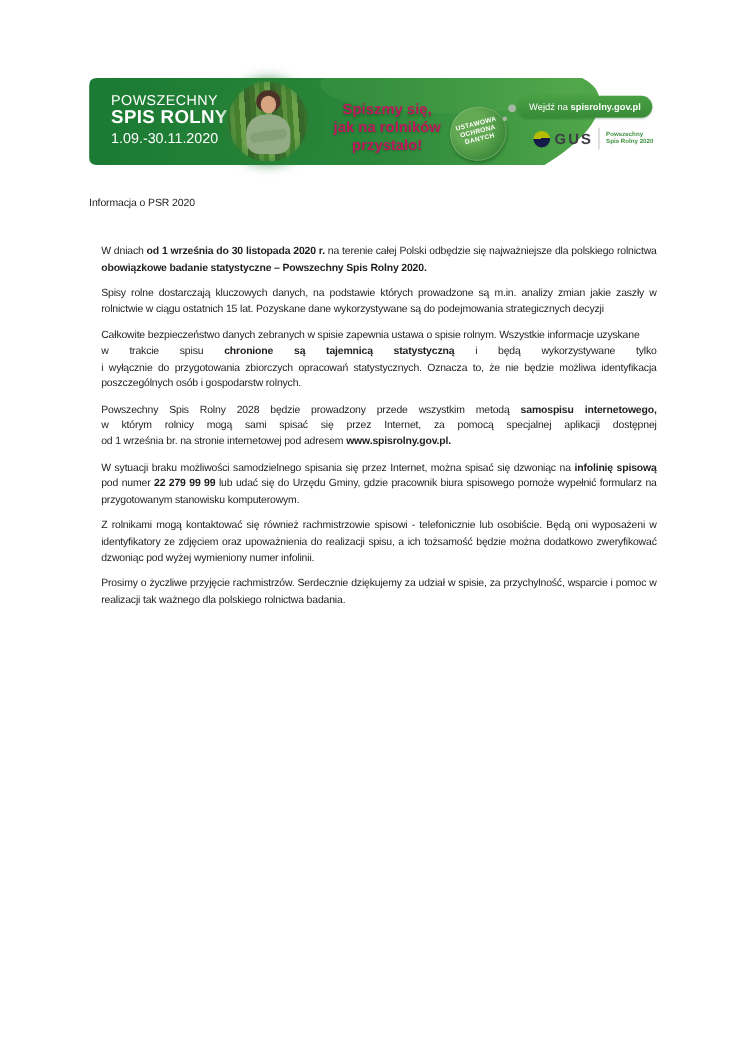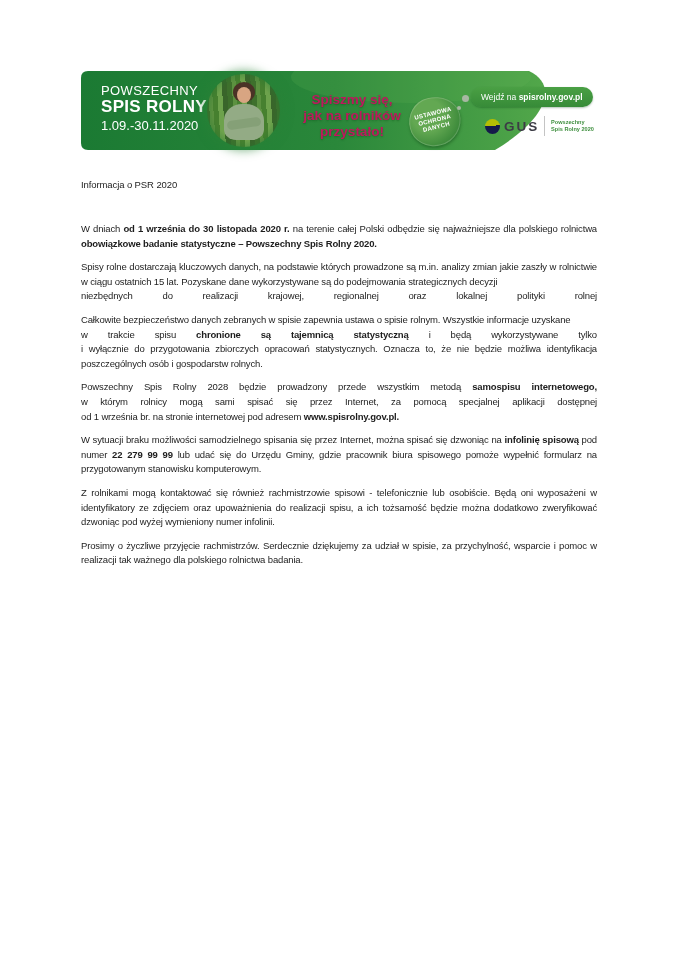--- a/index.html
+++ b/index.html
@@ -63,21 +63,21 @@
     background:linear-gradient(175deg,#b4bd04 0 46%,#151a4a 46% 100%);
     margin-right:4px;
   }
   .gus-acr{font-size:13.5px;font-weight:600;color:#3c3c45;letter-spacing:2px;}
   .gus-div{width:1px;height:20px;background:#c4c4c4;margin:0 6px 0 5px;}
   .gus-cap{color:#3f8f3f;font-size:7px;line-height:8px;font-weight:600;transform:scale(.8);transform-origin:left center;white-space:nowrap;}
 
   
   .content{position:absolute;left:81px;top:179px;width:516px;}
   .doc-heading{font-size:9.5px;font-weight:400;margin:0 0 32px 0;letter-spacing:-.1px;}
-  .doc-paragraphs p{margin:0 0 9px 0;font-size:9.5px;line-height:14.6px;letter-spacing:-.15px;}
+  .doc-paragraphs p{margin:0 0 9px 11px;font-size:9.5px;line-height:14.6px;letter-spacing:-.15px;}
   .blk{display:block;text-align:justify;}
   .blk.stretch{text-align-last:justify;}
   .doc-paragraphs b{font-weight:700;}
 </style>
 </head>
 <body>
 
 <div class="page">
 
   <div class="banner">
@@ -139,21 +139,20 @@
   </div>
 
   <div class="content">
     <h1 class="doc-heading">Informacja o PSR 2020</h1>
     <div class="doc-paragraphs">
         <p>
           <span class="blk"><span>W dniach </span><b>od 1 września do 30 listopada 2020 r.</b><span> na terenie całej Polski odbędzie się najważniejsze dla polskiego rolnictwa </span><b>obowiązkowe badanie statystyczne – Powszechny Spis Rolny 2020.</b></span>
         </p>
         <p>
           <span class="blk"><span>Spisy rolne dostarczają kluczowych danych, na podstawie których prowadzone są m.in. analizy zmian jakie zaszły w rolnictwie w ciągu ostatnich 15 lat. Pozyskane dane wykorzystywane są do podejmowania strategicznych decyzji</span></span>
-          <span class="blk stretch"><span>niezbędnych do realizacji krajowej, regionalnej oraz lokalnej polityki rolnej</span></span>
         </p>
         <p>
           <span class="blk"><span>Całkowite bezpieczeństwo danych zebranych w spisie zapewnia ustawa o spisie rolnym. Wszystkie informacje uzyskane</span></span>
           <span class="blk stretch"><span>w trakcie spisu </span><b>chronione są tajemnicą statystyczną</b><span> i będą wykorzystywane tylko</span></span>
           <span class="blk"><span>i wyłącznie do przygotowania zbiorczych opracowań statystycznych. Oznacza to, że nie będzie możliwa identyfikacja poszczególnych osób i gospodarstw rolnych.</span></span>
         </p>
         <p>
           <span class="blk stretch"><span>Powszechny Spis Rolny 2028 będzie prowadzony przede wszystkim metodą </span><b>samospisu internetowego,</b></span>
           <span class="blk stretch"><span>w którym rolnicy mogą sami spisać się przez Internet, za pomocą specjalnej aplikacji dostępnej</span></span>
           <span class="blk"><span>od 1 września br. na stronie internetowej pod adresem </span><b>www.spisrolny.gov.pl.</b></span>

